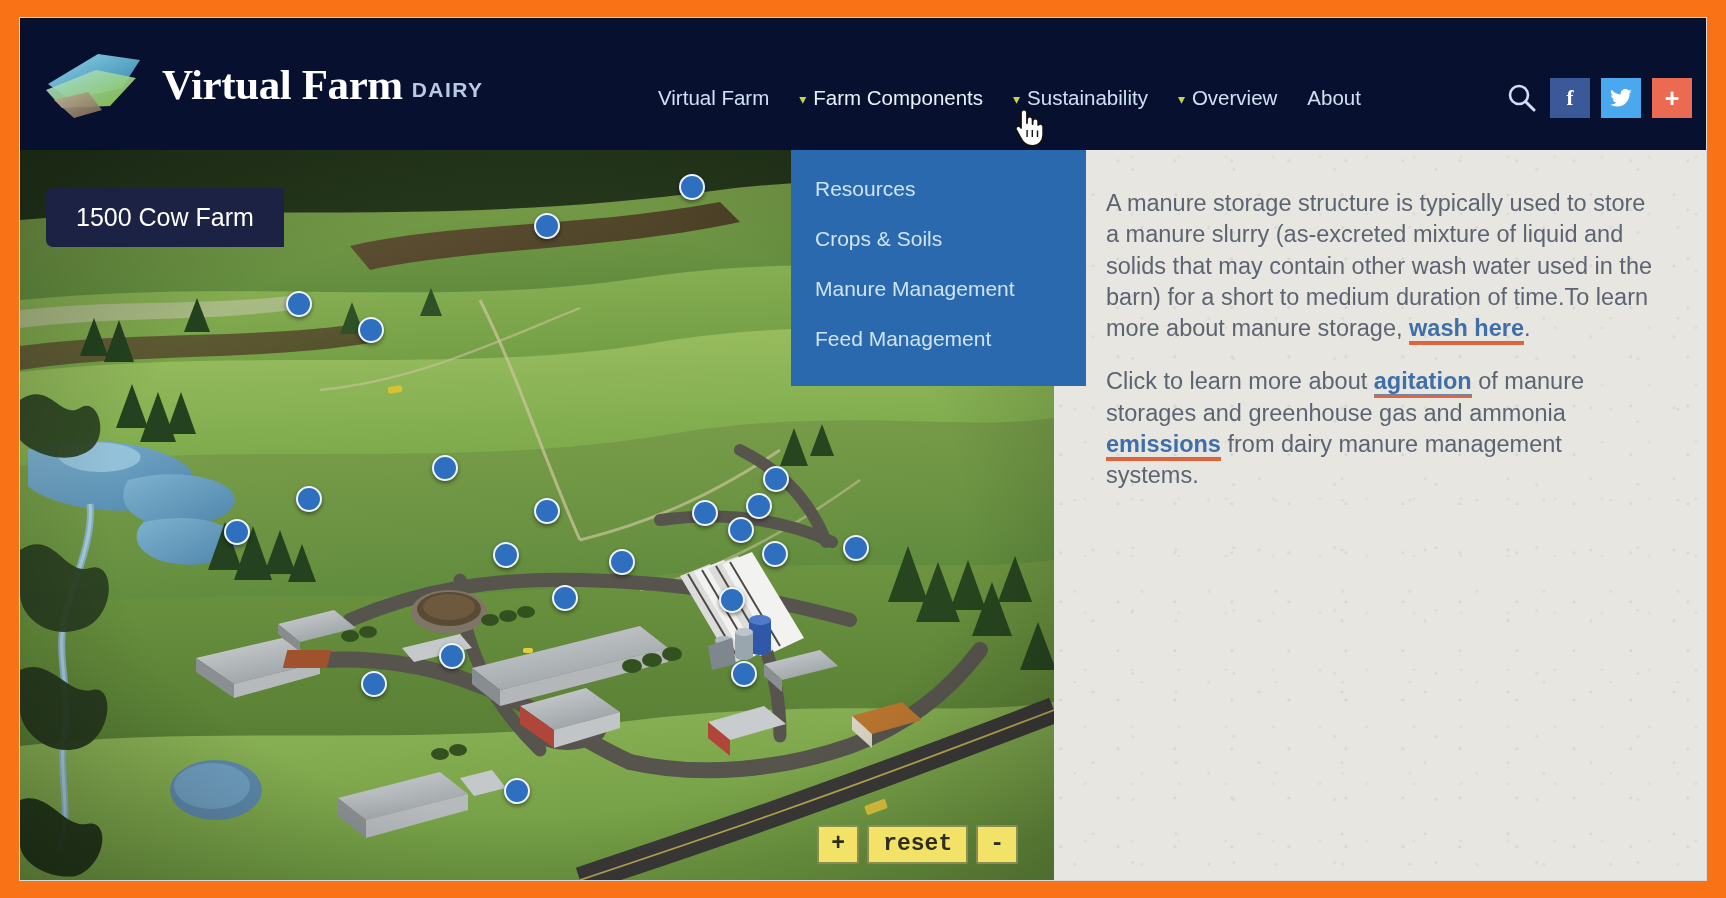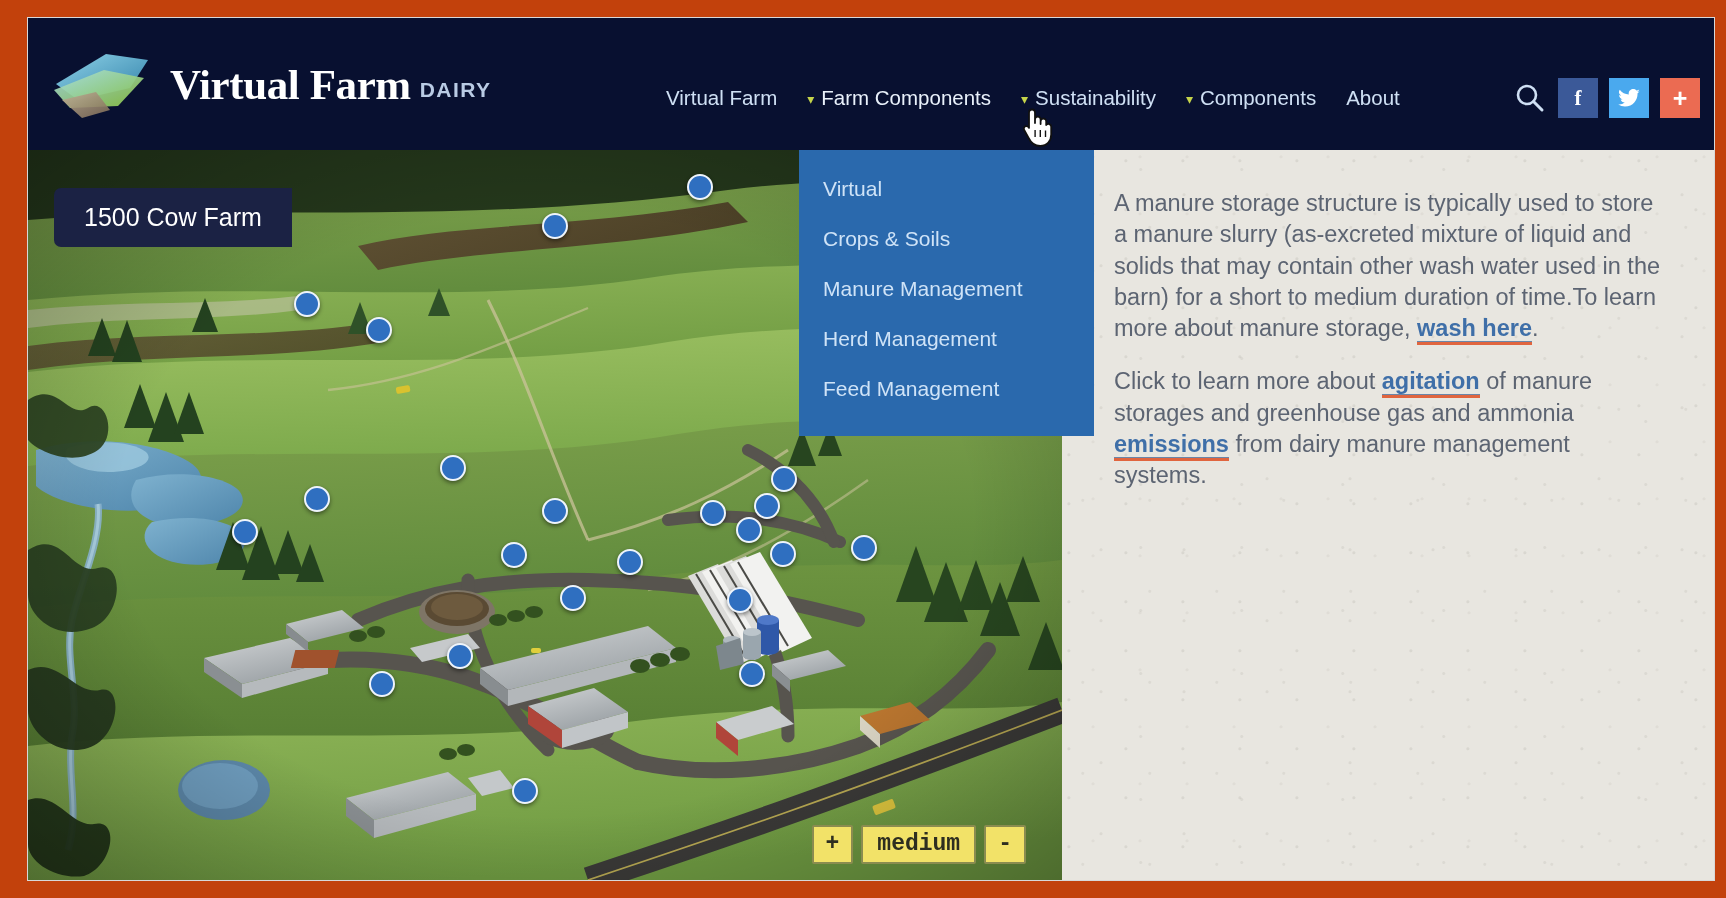--- a/index.html
+++ b/index.html
@@ -6,22 +6,22 @@
   html,body{margin:0;padding:0;}
   body{
     width:1726px;height:898px;
     background:#ffffff;
     font-family:"Liberation Sans", sans-serif;
     overflow:hidden;
   }
   .page{
     position:relative;width:1726px;height:898px;
     box-sizing:border-box;
-    padding:18px 20px 18px 28px;
-    background:#c2410c;
+    padding:18px 20px 18px 20px;
+    background:#f97316;
   }
   .frame{
     position:relative;width:1686px;height:862px;
     background:#070f26;
     overflow:hidden;
     box-shadow:0 0 0 1px #d8d8d8;
   }
 
   
   .header{
@@ -198,21 +198,21 @@
       <div class="nav-item hot">
         <span class="chev">▾</span>
         <span>Farm Components</span>
       </div>
       <div class="nav-item">
         <span class="chev">▾</span>
         <span>Sustainability</span>
       </div>
       <div class="nav-item">
         <span class="chev">▾</span>
-        <span>Components</span>
+        <span>Overview</span>
       </div>
       <div class="nav-item">
         <span>About</span>
       </div>
     </div>
 
     <div class="header-tools">
       <span class="search-ico">
         <svg width="34" height="34" viewBox="0 0 34 34">
           <circle cx="14" cy="14" r="9" fill="none" stroke="#cfe0f4" stroke-width="2.6"></circle>
@@ -223,24 +223,23 @@
       <span class="soc tw">
         <svg width="22" height="18" viewBox="0 0 24 20">
           <path fill="#ffffff" d="M24 2.4c-.9.4-1.8.7-2.8.8 1-.6 1.8-1.6 2.2-2.7-1 .6-2 1-3.1 1.2A4.9 4.9 0 0 0 11.8 6 13.9 13.9 0 0 1 1.7.7 4.9 4.9 0 0 0 3.2 7.3 4.8 4.8 0 0 1 1 6.7v.1c0 2.4 1.7 4.4 3.9 4.8-.4.1-.9.2-1.3.2-.3 0-.6 0-.9-.1a4.9 4.9 0 0 0 4.6 3.4A9.9 9.9 0 0 1 0 17.3 13.9 13.9 0 0 0 7.5 19.5c9.1 0 14-7.5 14-14v-.7c1-.7 1.8-1.6 2.5-2.5z"></path>
         </svg>
       </span>
       <span class="soc pl">+</span>
     </div>
   </div>
 
   <div class="dropdown">
-    <div class="dd-item">Virtual</div>
+    <div class="dd-item">Resources</div>
     <div class="dd-item">Crops &amp; Soils</div>
     <div class="dd-item">Manure Management</div>
-    <div class="dd-item">Herd Management</div>
     <div class="dd-item">Feed Management</div>
   </div>
 
   <div class="cursor-hand">
     <svg width="34" height="42" viewBox="0 0 34 42">
       <path d="M10 19V6.5a3 3 0 0 1 6 0V17v-3.5a2.8 2.8 0 0 1 5.6 0V18v-2.6a2.8 2.8 0 0 1 5.6 0V19a2.8 2.8 0 0 1 5 1.8v7.8c0 6.4-4 11.4-11 11.4-6.4 0-9.3-3.2-11.6-8L5.2 24c-1-2 .2-3.6 1.8-3.9 1.2-.2 2.3.4 3 1.8z" fill="#ffffff" stroke="#111111" stroke-width="1.8" stroke-linejoin="round"></path>
       <line x1="16.1" y1="24" x2="16.1" y2="31" stroke="#111" stroke-width="1.4"></line>
       <line x1="21.3" y1="24" x2="21.3" y2="31" stroke="#111" stroke-width="1.4"></line>
       <line x1="26.5" y1="24.5" x2="26.5" y2="31" stroke="#111" stroke-width="1.4"></line>
     </svg>
@@ -475,21 +474,21 @@
     <div class="marker" style="left:354px;top:534px"></div>
     <div class="marker" style="left:724px;top:524px"></div>
     <div class="marker" style="left:497px;top:641px"></div>
 
     <div class="farm-toggle">
       <div class="ft-btn off">1500 Cow Farm</div>
     </div>
 
     <div class="zoomctl">
       <div class="zbtn">+</div>
-      <div class="zbtn wide">medium</div>
+      <div class="zbtn wide">reset</div>
       <div class="zbtn">-</div>
     </div>
   </div>
 
   <div class="panel">
     <p>
       <span>A manure storage structure is typically used to store a manure slurry (as-excreted mixture of liquid and solids that may contain other wash water used in the barn) for a short to medium duration of time.To learn more about manure storage, </span><a class="lnk">wash here</a><span>.</span>
     </p>
     <p>
       <span>Click to learn more about </span><a class="lnk">agitation</a><span> of manure storages and greenhouse gas and ammonia </span><a class="lnk">emissions</a><span> from dairy manure management systems.</span>

